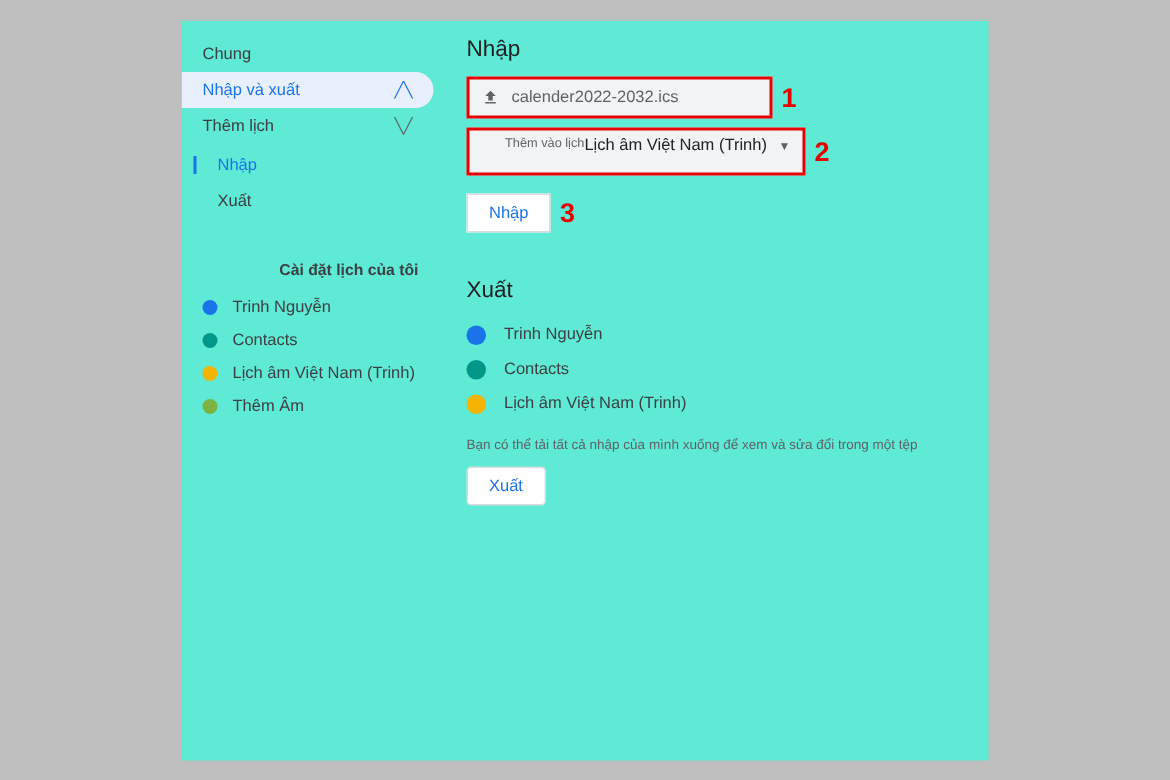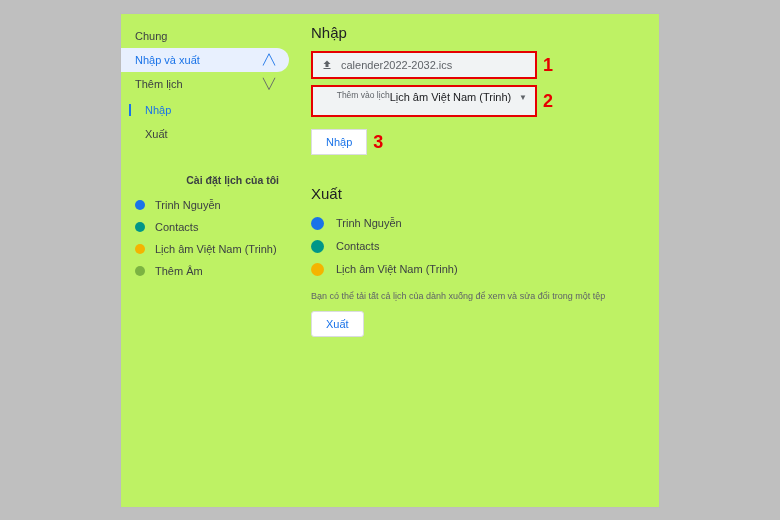--- a/index.html
+++ b/index.html
@@ -7,21 +7,21 @@
     background: #bfbfbf;
     font-family: Arial, Helvetica, sans-serif;
     width: 780px;
     height: 520px;
     display: flex;
     align-items: center;
     justify-content: center;
     overflow: hidden;
   }
   .window {
-    background: #bef264;
+    background: #5eead4;
     width: 540px;
     height: 495px;
     border: 1px solid #bdbdbd;
     display: flex;
     font-size: 11px;
     color: #3c4043;
     overflow: hidden;
     position: relative;
   }
   .sidebar {
@@ -97,21 +97,21 @@
     font-weight: 400;
   }
   .annot-row { display:flex; align-items:center; gap:6px; margin-bottom:6px;}
   .red-box { border: 2px solid #e60000; }
   .file-select {
     background: #f1f3f4;
     padding: 6px 8px;
     display: flex;
     align-items: center;
     gap: 8px;
-    width: 226px;
+    width: 204px;
     height: 28px;
     cursor: pointer;
     color: #5f6368;
   }
   .upload-ico {
     width: 12px; height: 12px;
   }
   .dropdown {
     background: #f1f3f4;
     padding: 4px 8px;
@@ -238,19 +238,19 @@
           </div>
           <div class="exp-item">
             <span class="exp-dot" style="background: rgb(0, 150, 136);"></span>
             <span>Contacts</span>
           </div>
           <div class="exp-item">
             <span class="exp-dot" style="background: rgb(244, 180, 0);"></span>
             <span>Lịch âm Việt Nam (Trinh)</span>
           </div>
         </div>
-      <div class="exp-hint">Bạn có thể tải tất cả lịch của dành xuống để xem và sửa đổi trong một tệp</div>
+      <div class="exp-hint">Bạn có thể tải tất cả nhập của mình xuống để xem và sửa đổi trong một tệp</div>
       <span class="btn">
         <span>Xuất</span>
       </span>
     </div>
   </div>
 </div>
 
 </body></html>

